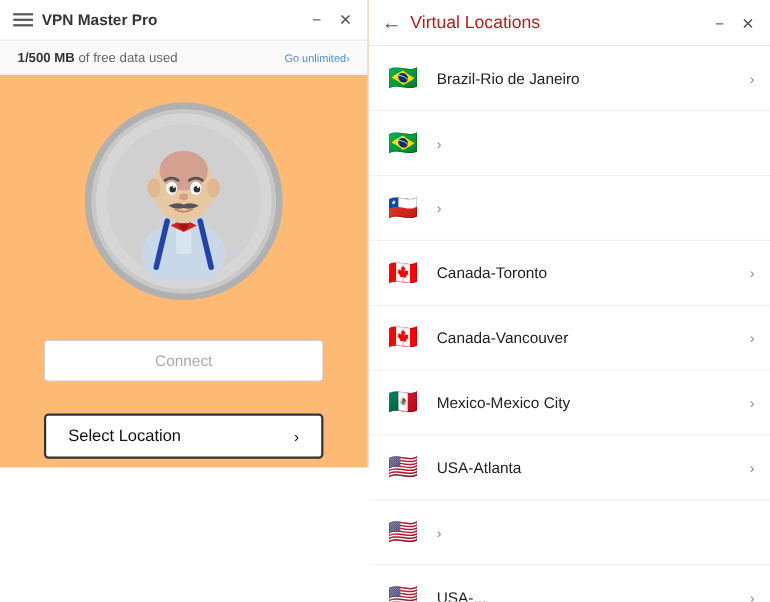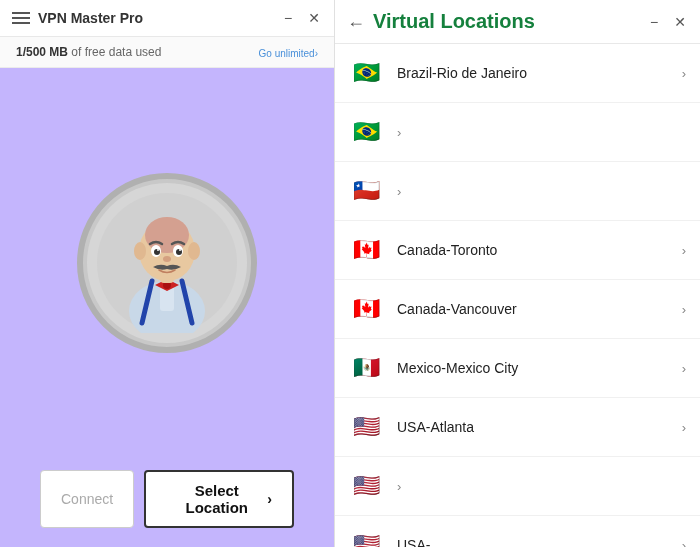--- a/index.html
+++ b/index.html
@@ -8,22 +8,22 @@
       height: 547px;
       display: flex;
       font-family: 'Segoe UI', Arial, sans-serif;
       overflow: hidden;
       background: #fff;
     }
 
     
     .left-panel {
       width: 335px;
-      height: 547px;
-      background: #c4b5fd;
+      height: 425px;
+      background: #fdba74;
       border-right: 1px solid #e0e0e0;
       display: flex;
       flex-direction: column;
       position: relative;
     }
 
     .title-bar {
       display: flex;
       align-items: center;
       justify-content: space-between;
@@ -129,49 +129,49 @@
       position: relative;
     }
 
     
     .character-svg {
       width: 140px;
       height: 140px;
     }
 
     .btn-section {
-      padding: 12px 40px 19px;
-      display: flex;
-      flex-direction: row;
-      gap: 10px;
+      padding: 12px 40px 8px;
+      display: flex;
+      flex-direction: column;
     }
 
     .connect-btn {
       padding: 10px 20px;
       border: 1.5px solid #ccc;
       background: #fff;
       color: #aaa;
       font-size: 14px;
       border-radius: 4px;
       cursor: not-allowed;
       text-align: center;
     }
 
     .select-location-btn {
       padding: 10px 20px;
       border: 2px solid #333;
       background: #fff;
       color: #111;
       font-size: 15px;
-      font-weight: 700;
+      font-weight: 400;
       border-radius: 4px;
       cursor: pointer;
       display: flex;
       align-items: center;
-      justify-content: center;
+      justify-content: space-between;
+      margin-top: 29px;
     }
 
     .select-location-btn .chevron {
       font-size: 14px;
     }
 
     
     .right-panel {
       width: 365px;
       height: 547px;
@@ -194,23 +194,23 @@
       gap: 8px;
     }
 
     .back-btn {
       font-size: 18px;
       color: #555;
       cursor: pointer;
     }
 
     .right-title {
-      font-size: 20px;
-      font-weight: 700;
-      color: #15803d;
+      font-size: 16px;
+      font-weight: 400;
+      color: #b91c1c;
     }
 
     .right-title-right {
       display: flex;
       gap: 10px;
       align-items: center;
     }
 
     .location-list {
       flex: 1;

